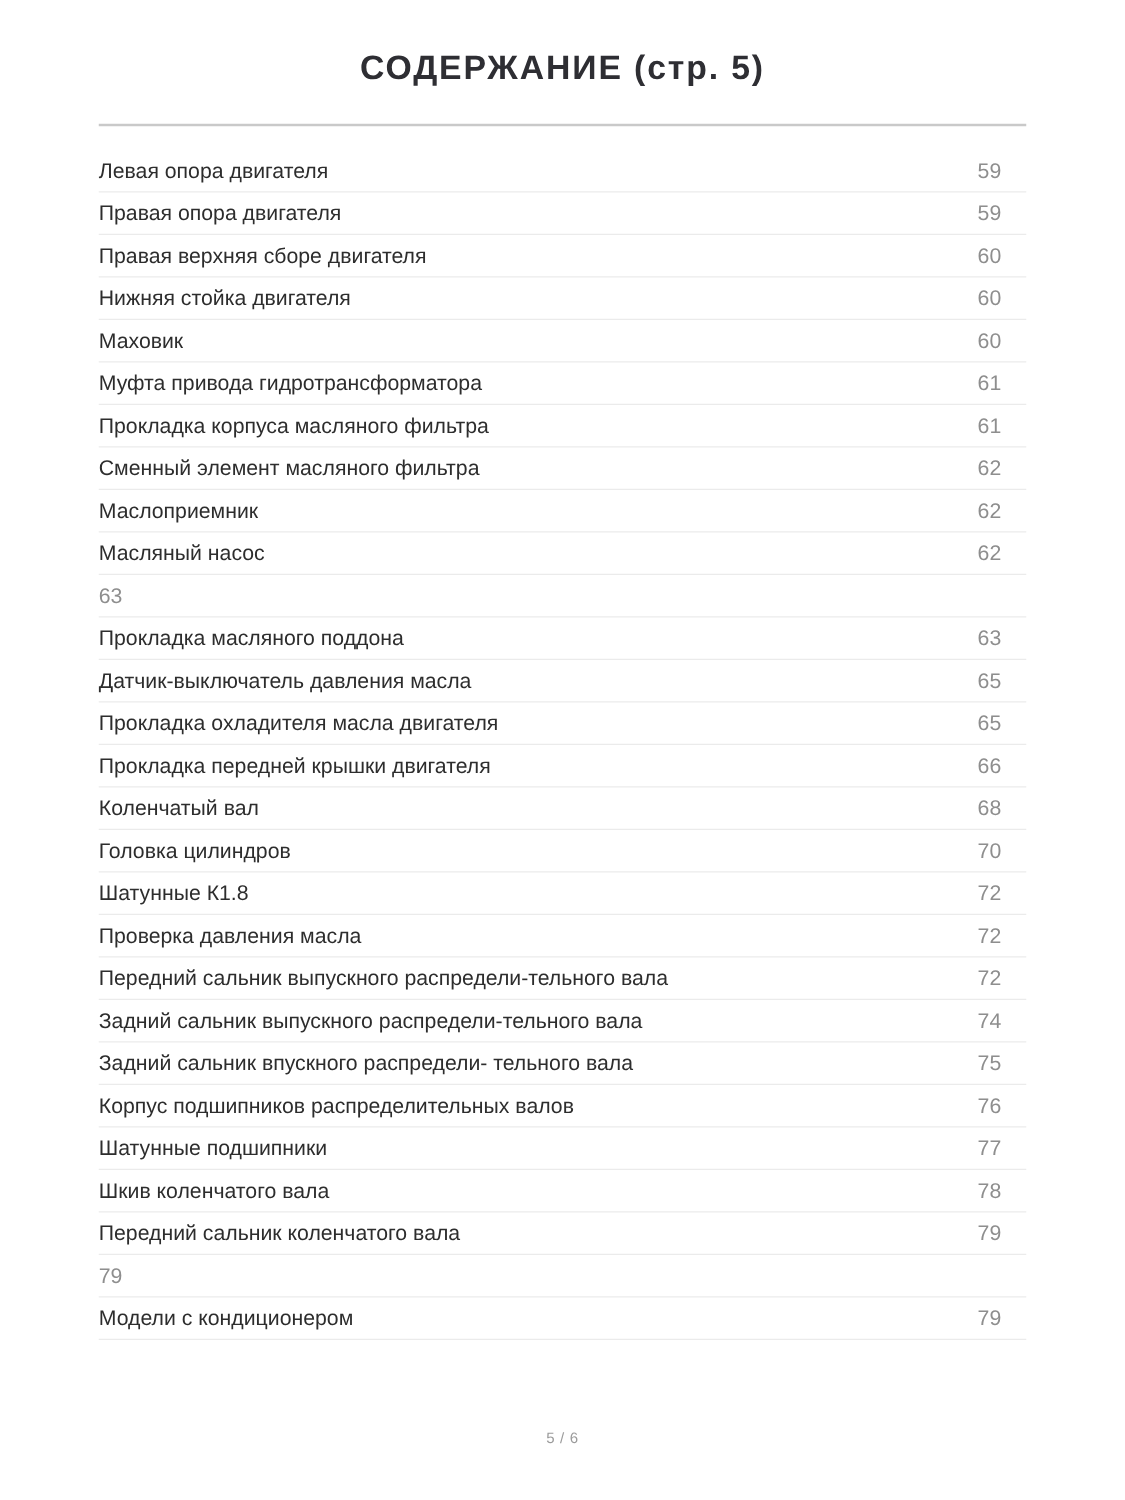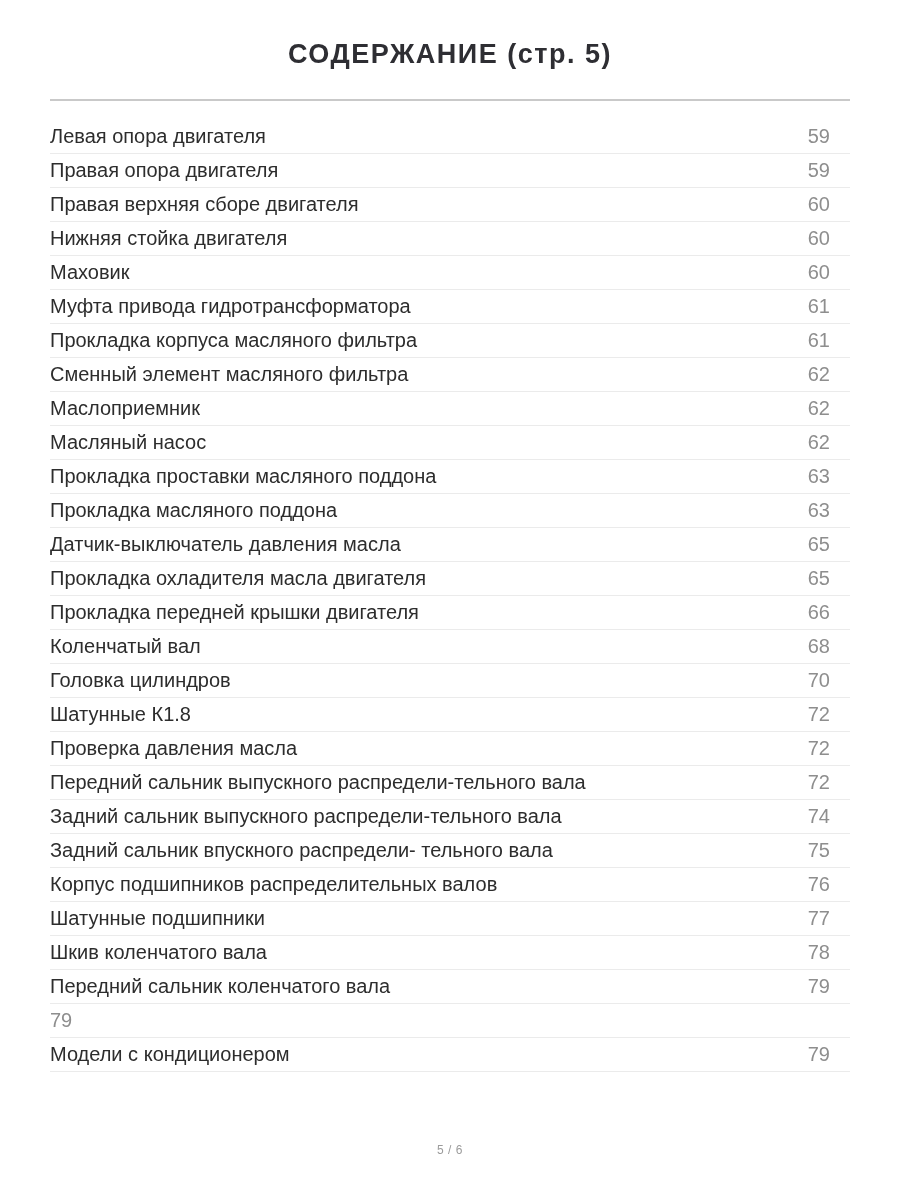--- a/index.html
+++ b/index.html
@@ -14,21 +14,21 @@
   html, body {
     margin: 0;
     padding: 0;
     background: var(--background);
     font-family: "Liberation Sans", "DejaVu Sans", sans-serif;
   }
   .page {
     width: 900px;
     height: 1200px;
     margin: 0 auto;
-    padding: 0 50px;
+    padding: 0 79px;
     background: var(--background);
     overflow: hidden;
   }
   .title {
     margin: 38px 0 0 0;
     height: 32px;
     line-height: 32px;
     text-align: center;
     font-size: 27px;
     font-weight: bold;
@@ -43,21 +43,21 @@
   }
   .toc {
     margin-top: 19px;
   }
   .row {
     height: 34px;
     display: flex;
     align-items: center;
     justify-content: space-between;
     border-bottom: 1px solid var(--row-separator);
-    font-size: 20px;
+    font-size: 17px;
     cursor: default;
     gap: 37px;
   }
   .row .label {
     color: var(--text);
     white-space: nowrap;
   }
   .row .num {
     color: var(--page-number);
     padding-right: 20px;
@@ -125,21 +125,20 @@
       <span class="label">Маслоприемник</span>
       <span class="num">62</span>
     </div>
 
     <div class="row">
       <span class="label">Масляный насос</span>
       <span class="num">62</span>
     </div>
 
     <div class="row">
-      <span class="label">Прокладка проставки масляного поддона</span>
       <span class="num">63</span>
     </div>
 
     <div class="row">
       <span class="label">Прокладка масляного поддона</span>
       <span class="num">63</span>
     </div>
 
     <div class="row">
       <span class="label">Датчик-выключатель давления масла</span>

